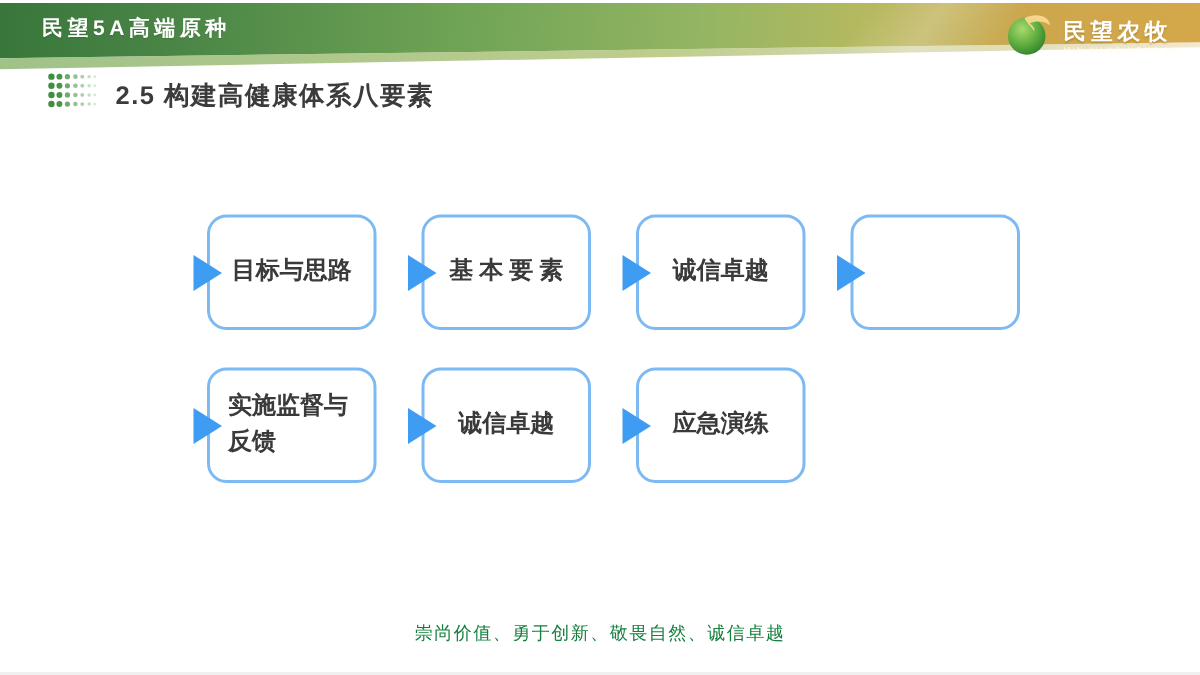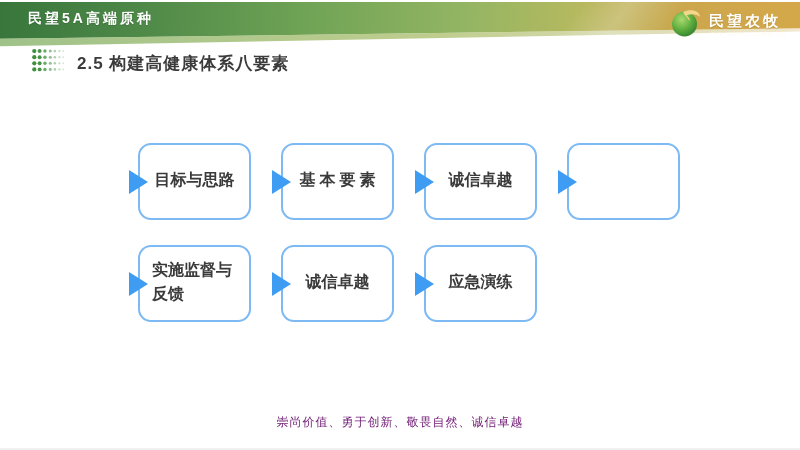--- a/index.html
+++ b/index.html
@@ -90,21 +90,21 @@
     width: 0; height: 0;
     border-left: 19px solid #3f9cf3;
     border-top: 12px solid transparent;
     border-bottom: 12px solid transparent;
   }
 
   
   .footer {
     position: absolute; bottom: 17px; left: 0; width: 100%;
     text-align: center;
-    color: #701a75; font-size: 12px; letter-spacing: 1px;
+    color: #15803d; font-size: 12px; letter-spacing: 1px;
   }
 </style>
 </head>
 <body>
 
 <div class="slide">
 
   <div class="header">
     <div class="header-bar"></div>
     <div class="header-wedge"></div>

